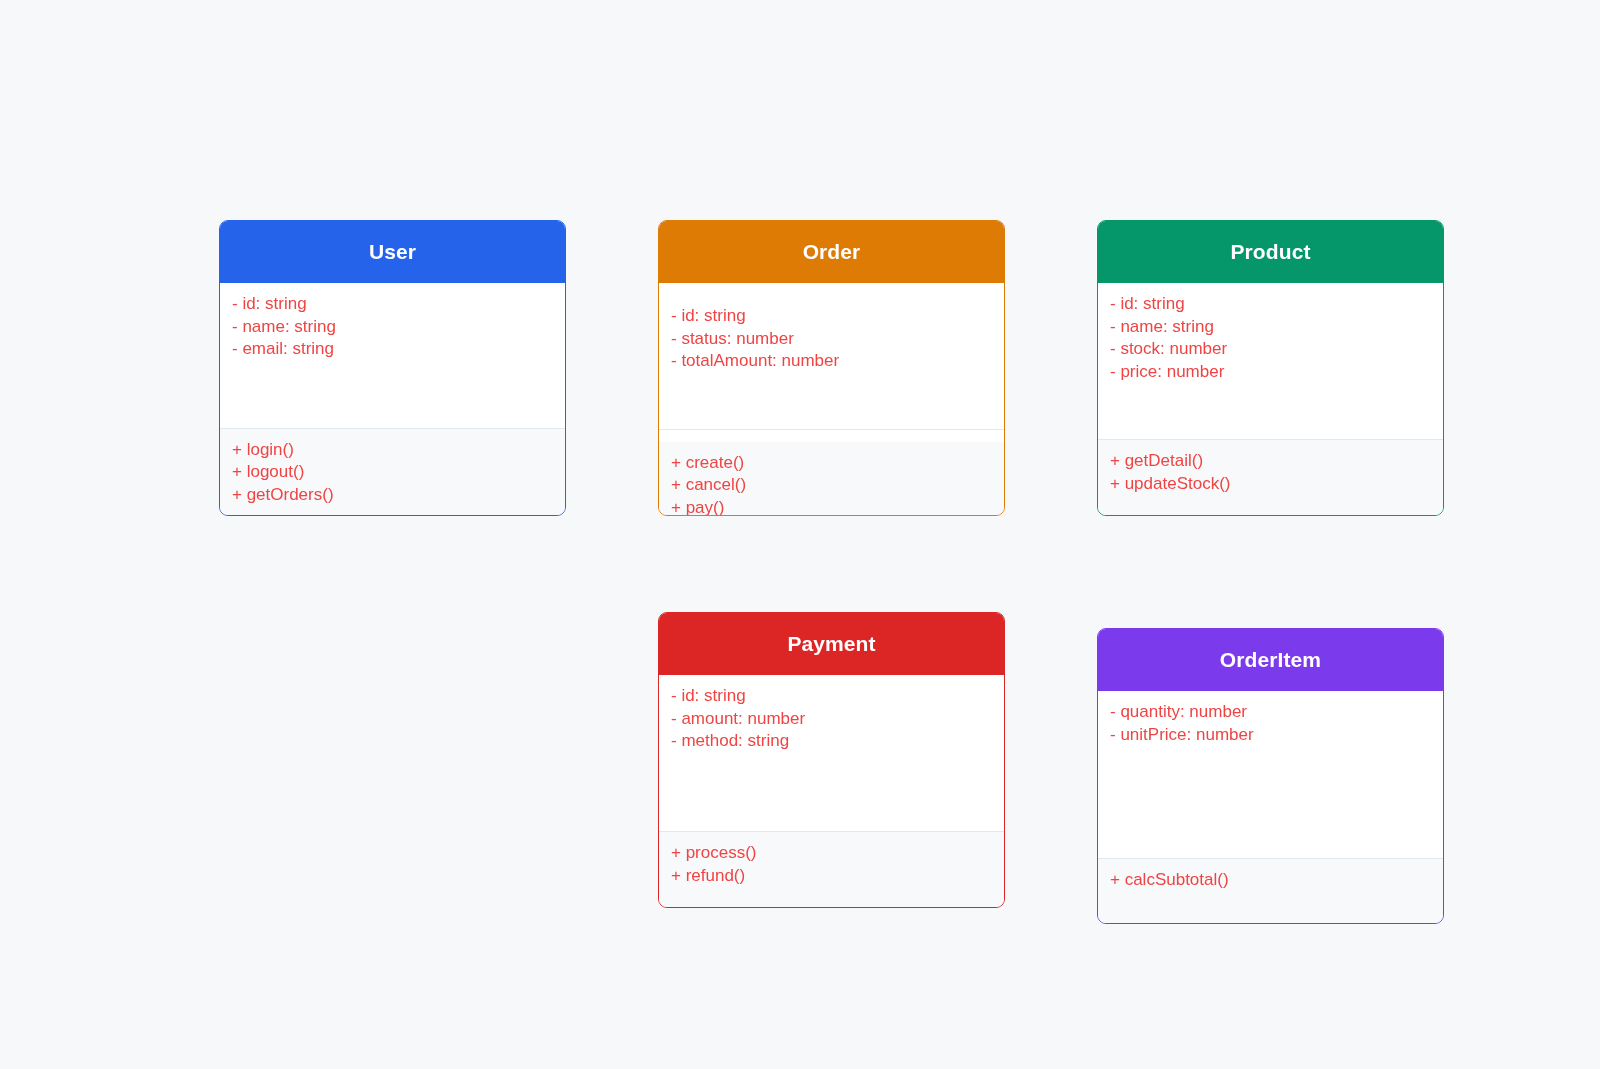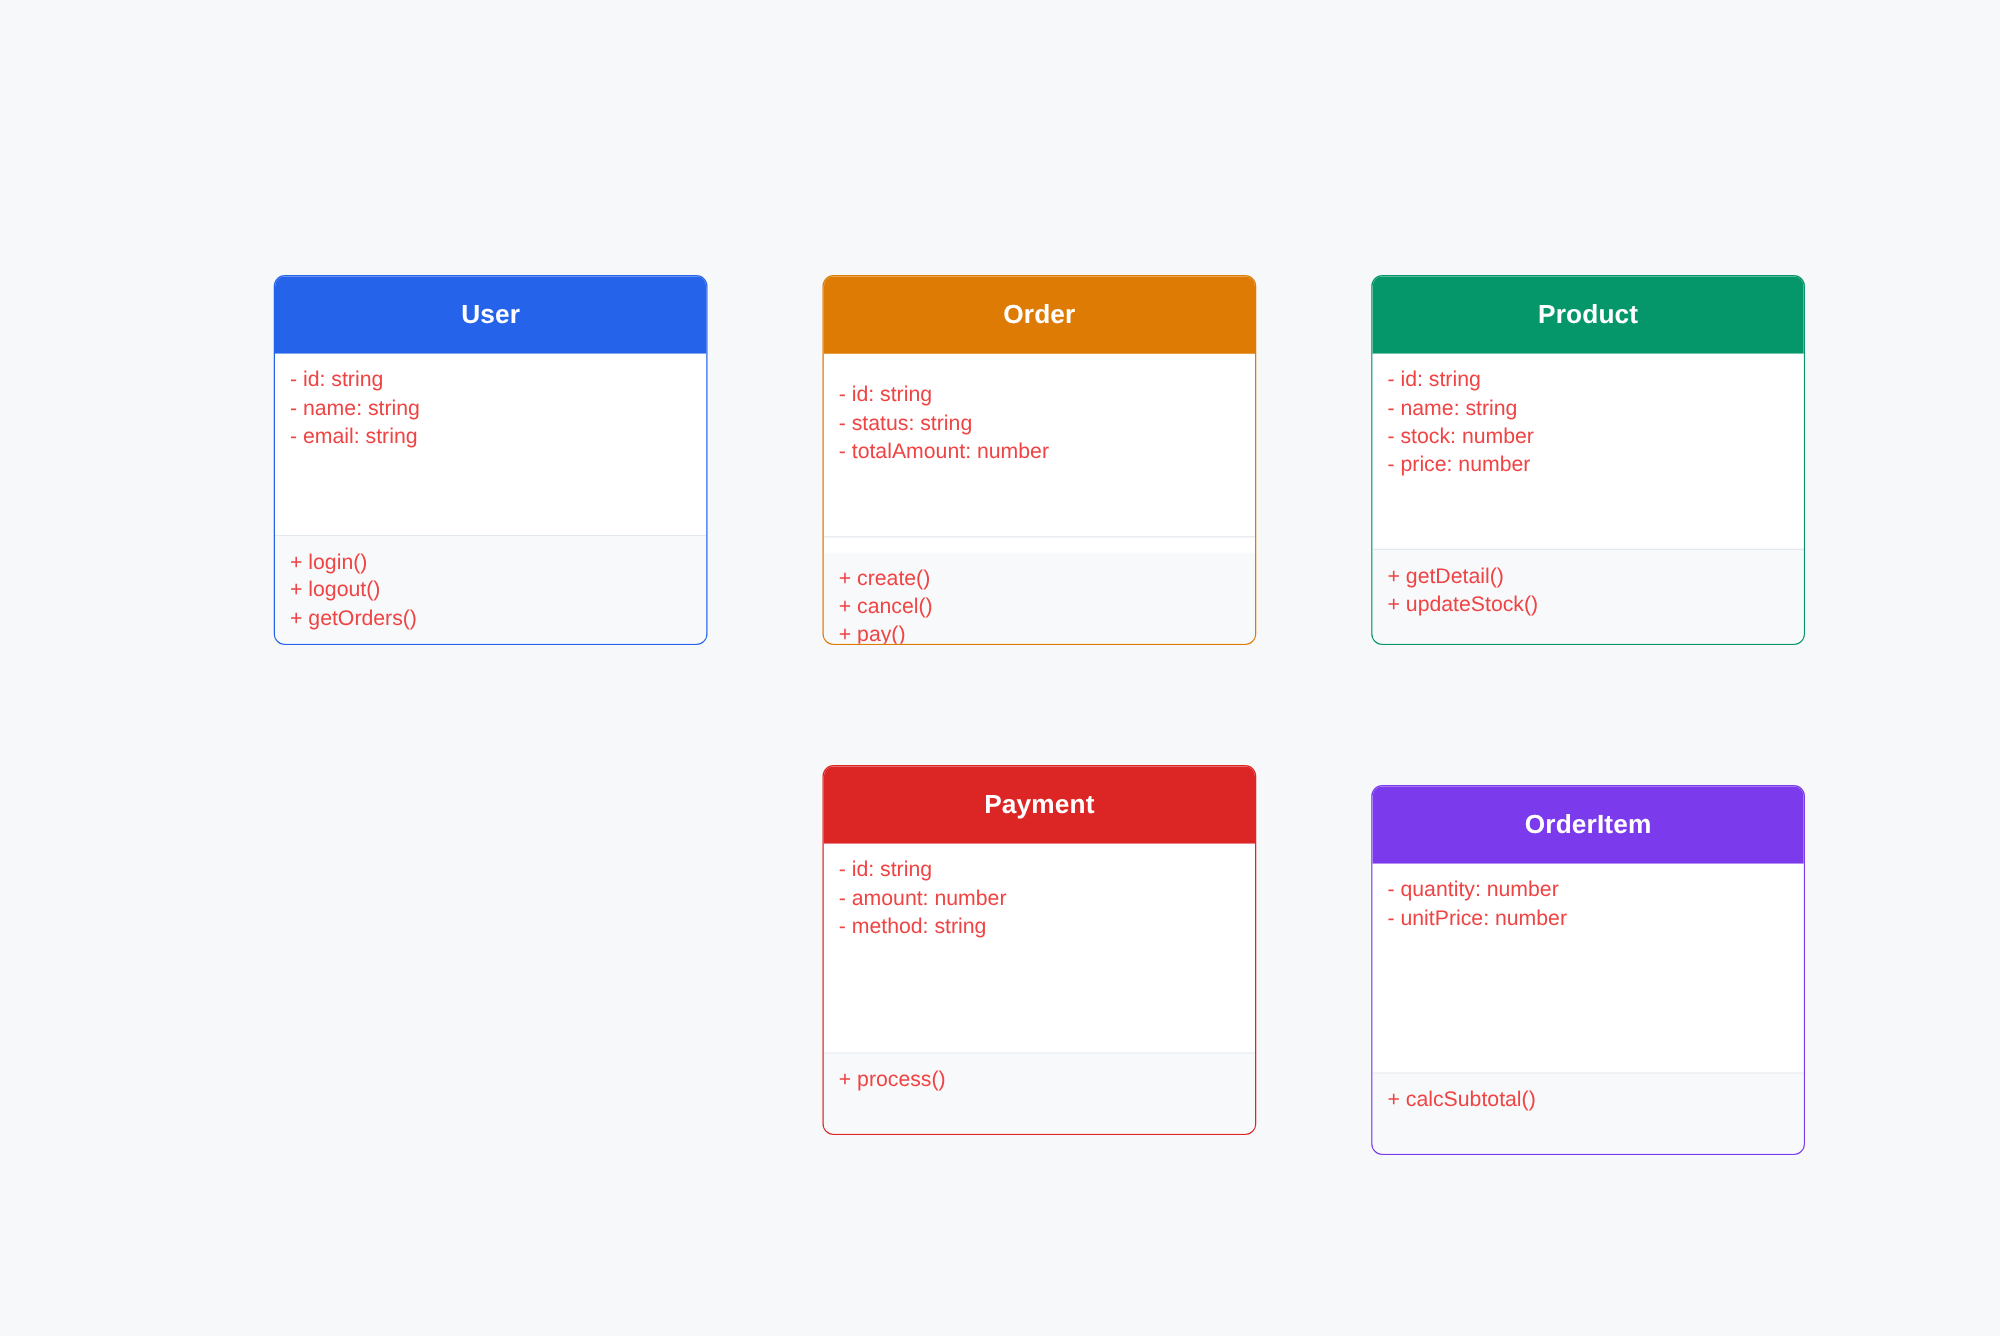--- a/index.html
+++ b/index.html
@@ -101,21 +101,21 @@
       <div class="uml-line">+ login()</div>
       <div class="uml-line">+ logout()</div>
       <div class="uml-line">+ getOrders()</div>
     </div>
   </div>
 
   <div class="uml-class" id="class-order" style="--accent: #dd7b05;">
     <div class="uml-header">Order</div>
     <div class="uml-attrs">
       <div class="uml-line">- id: string</div>
-      <div class="uml-line">- status: string</div>
+      <div class="uml-line">- status: number</div>
       <div class="uml-line">- totalAmount: number</div>
     </div>
     <div class="uml-divider"></div>
     <div class="uml-methods">
       <div class="uml-line">+ create()</div>
       <div class="uml-line">+ cancel()</div>
       <div class="uml-line">+ pay()</div>
     </div>
   </div>
 
@@ -137,20 +137,21 @@
   <div class="uml-class" id="class-payment" style="--accent: #dc2626;">
     <div class="uml-header">Payment</div>
     <div class="uml-attrs">
       <div class="uml-line">- id: string</div>
       <div class="uml-line">- amount: number</div>
       <div class="uml-line">- method: string</div>
     </div>
     <div class="uml-divider"></div>
     <div class="uml-methods">
       <div class="uml-line">+ process()</div>
+      <div class="uml-line">+ refund()</div>
     </div>
   </div>
 
   <div class="uml-class" id="class-orderitem" style="--accent: #7c3aed;">
     <div class="uml-header">OrderItem</div>
     <div class="uml-attrs">
       <div class="uml-line">- quantity: number</div>
       <div class="uml-line">- unitPrice: number</div>
     </div>
     <div class="uml-divider"></div>

